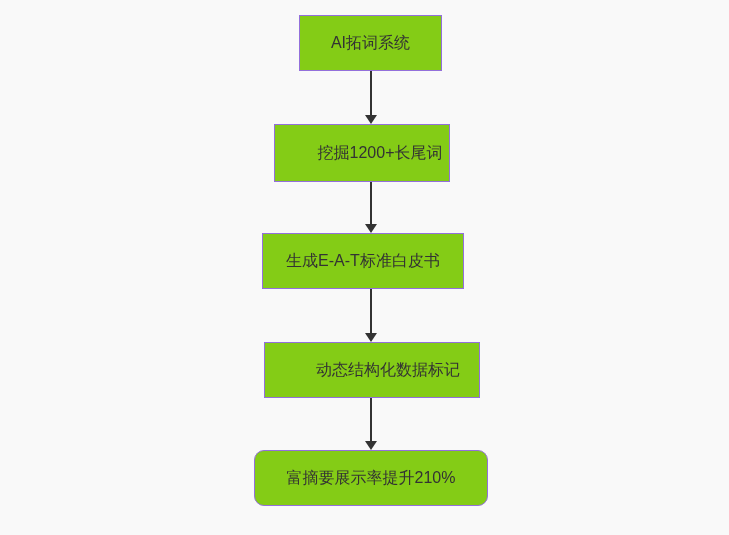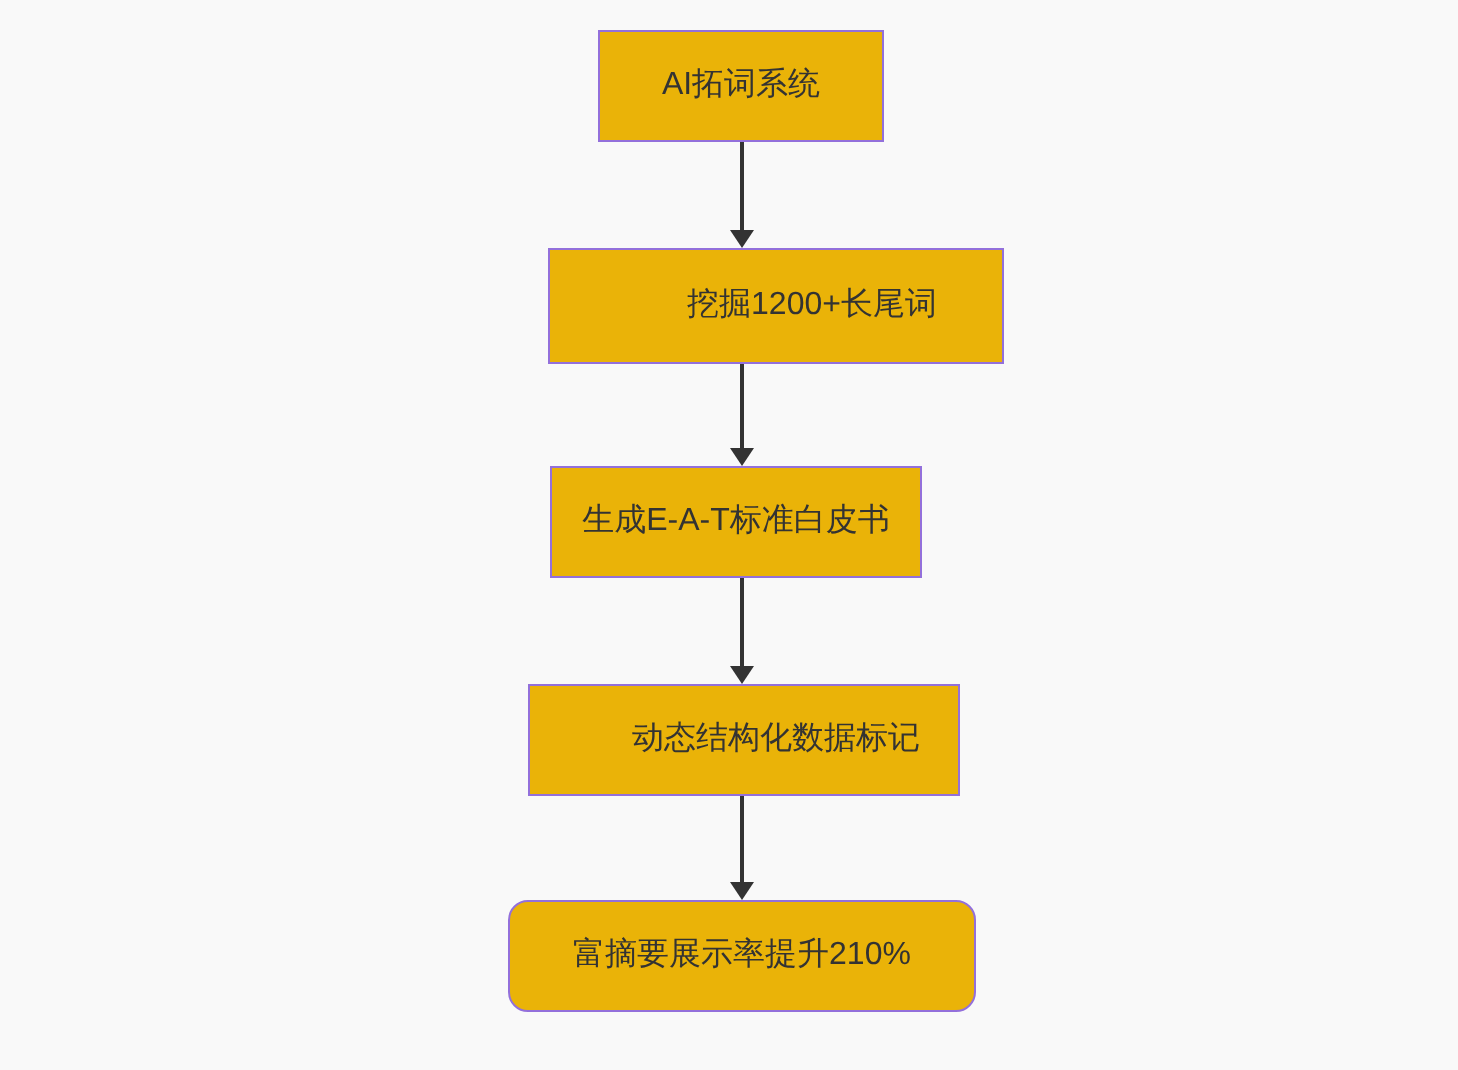--- a/index.html
+++ b/index.html
@@ -14,33 +14,33 @@
     overflow: hidden;
   }
   .canvas {
     position: relative;
     width: 729px;
     height: 535px;
   }
   .node {
     position: absolute;
     box-sizing: border-box;
-    background: #eab308;
+    background: #84cc16;
     border: 1.5px solid #9370DB;
     color: #333333;
     font-size: 16px;
     display: flex;
     align-items: center;
     justify-content: center;
     text-align: center;
     line-height: 1.2;
   }
   .node-1 { left: 299px; top: 15px;  width: 143px; height: 56px; }
-  .node-2 { left: 274px; top: 124px; width: 228px; height: 58px; padding-left: 36px; }
-  .node-3 { left: 275px; top: 233px; width: 186px; height: 56px; }
+  .node-2 { left: 274px; top: 124px; width: 176px; height: 58px; padding-left: 36px; }
+  .node-3 { left: 262px; top: 233px; width: 202px; height: 56px; }
   .node-4 { left: 264px; top: 342px; width: 216px; height: 56px; padding-left: 32px; }
   .node-5 { left: 254px; top: 450px; width: 234px; height: 56px; border-radius: 10px; }
 
   .edge {
     position: absolute;
     left: 364px;           
     width: 13px;
   }
   .edge-1 { top: 71px;  height: 53px; }
   .edge-2 { top: 182px; height: 51px; }

